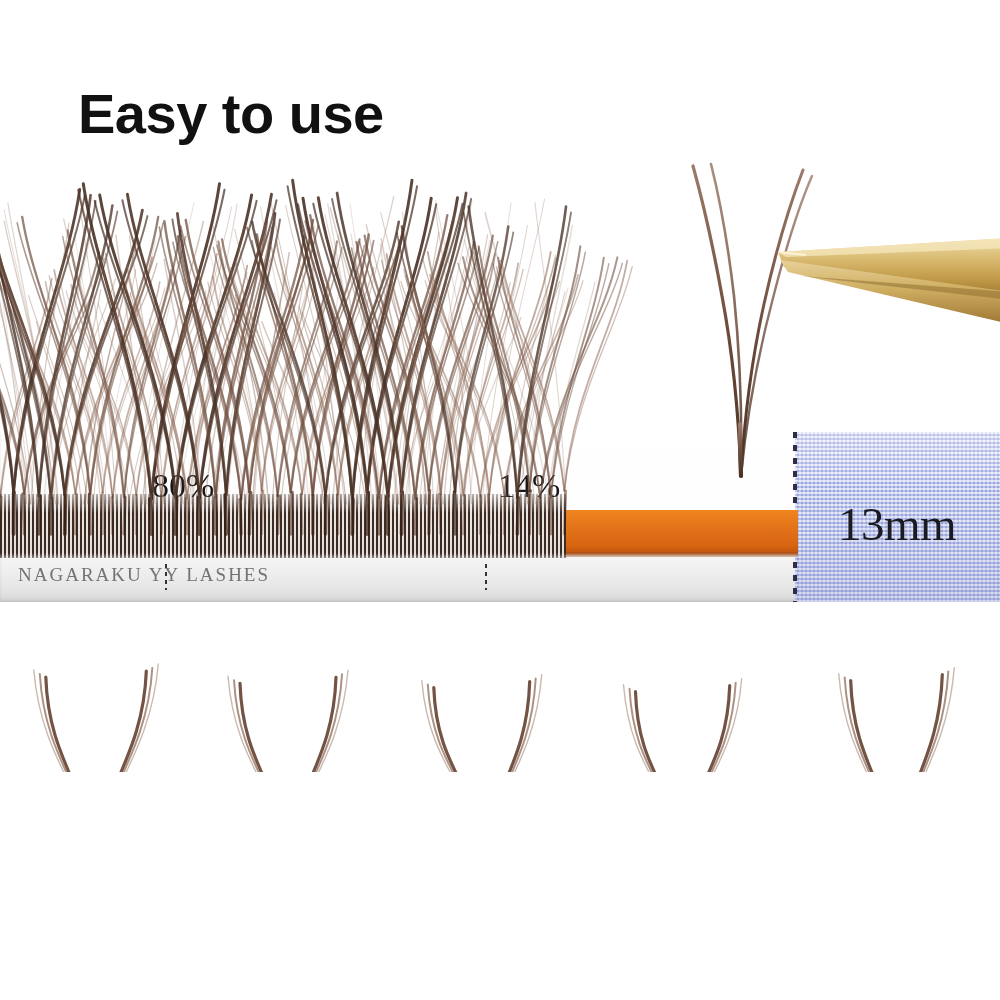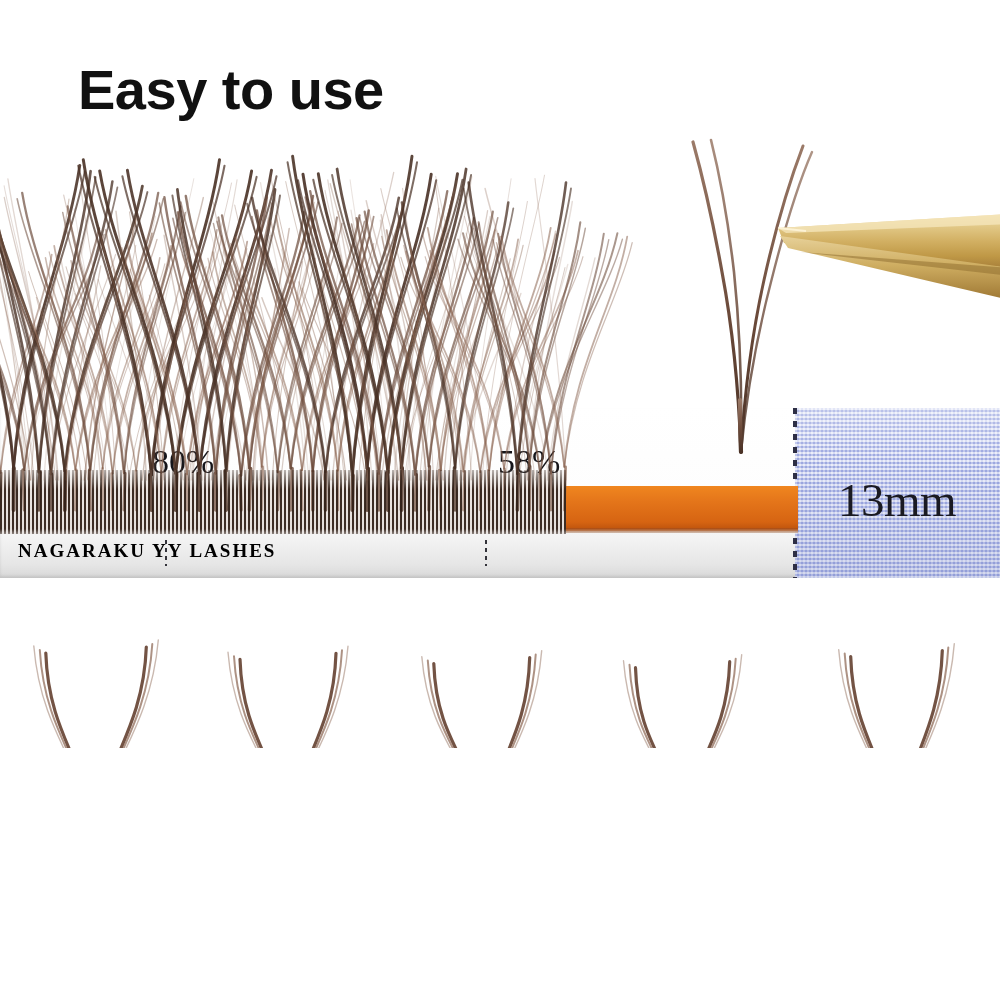--- a/index.html
+++ b/index.html
@@ -10,20 +10,21 @@
   }
   body {
     font-family: "Liberation Sans", sans-serif;
   }
   #stage {
     position: relative;
     width: 1000px;
     height: 748px;
     background: #ffffff;
     overflow: hidden;
+    margin-top: 24px;
   }
 
   
   #heading {
     position: absolute;
     left: 78px;
     top: 62px;
     font-family: "Liberation Sans", sans-serif;
     font-weight: bold;
     font-size: 56px;
@@ -94,24 +95,24 @@
     height: 5px;
     background: linear-gradient(180deg,#a6450a 0%,#c9b2a2 100%);
     opacity: .85;
   }
   
   #brand {
     position: absolute;
     left: 18px;
     top: 540px;
     font-family: "Liberation Serif", serif;
-    font-weight: bold;
+    font-weight: normal;
     font-size: 19px;
     letter-spacing: 2.0px;
-    color: #000000;
+    color: #737373;
     white-space: nowrap;
   }
   .tray-tick {
     position: absolute;
     width: 2px;
     height: 26px;
     background-image: repeating-linear-gradient(180deg,#33333a 0px,#33333a 4px, rgba(0,0,0,0) 4px, rgba(0,0,0,0) 8px);
   }
   
   .pct {
@@ -191,21 +192,21 @@
   <div id="tray">
     <div class="tray-white"></div>
     <div class="tray-blue"></div>
     <div class="tray-blue-shade"></div>
     <div class="perforation"></div>
     <div class="orange-band"></div>
     <div class="orange-band-edge"></div>
   </div>
 
   <div class="pct" style="left:152px; top:443px;">80%</div>
-  <div class="pct" style="left:498px; top:443px;">58%</div>
+  <div class="pct" style="left:498px; top:443px;">14%</div>
 
   <svg class="layer" id="lash-field-layer" viewBox="0 0 1000 1000" preserveAspectRatio="none" aria-hidden="true">
       <path d="M0.5,510 L1.3,473.0" stroke="#8a6450" stroke-width="2.73" fill="none" stroke-linecap="round" opacity="0.6451794833922758"></path>
       <path d="M0.5,473.0 C-7.2,376.0 -40.5,321.0 -50.7,254.6" stroke="#8a6450" stroke-width="1.73" fill="none" stroke-linecap="round" opacity="0.49517948339227585"></path>
       <path d="M0.5,473.0 C-10.2,376.0 -44.5,315.9 -55.7,260.6" stroke="#8a6450" stroke-width="1.21" fill="none" stroke-linecap="round" opacity="0.3961435867138207"></path>
       <path d="M0.5,473.0 C8.2,376.0 41.4,321.0 51.7,254.6" stroke="#8a6450" stroke-width="1.73" fill="none" stroke-linecap="round" opacity="0.49517948339227585"></path>
       <path d="M0.5,473.0 C11.2,376.0 45.4,315.9 56.7,260.6" stroke="#8a6450" stroke-width="1.21" fill="none" stroke-linecap="round" opacity="0.3961435867138207"></path>
       <path d="M13.6,510 L13.8,468.0" stroke="#4a3226" stroke-width="3.88" fill="none" stroke-linecap="round" opacity="1"></path>
       <path d="M13.6,468.0 C3.6,337.0 -39.4,255.0 -52.7,165.4" stroke="#4a3226" stroke-width="2.88" fill="none" stroke-linecap="round" opacity="0.8814051756216212"></path>
       <path d="M13.6,468.0 C0.6,337.0 -43.4,248.1 -57.7,171.4" stroke="#4a3226" stroke-width="2.02" fill="none" stroke-linecap="round" opacity="0.705124140497297"></path>

